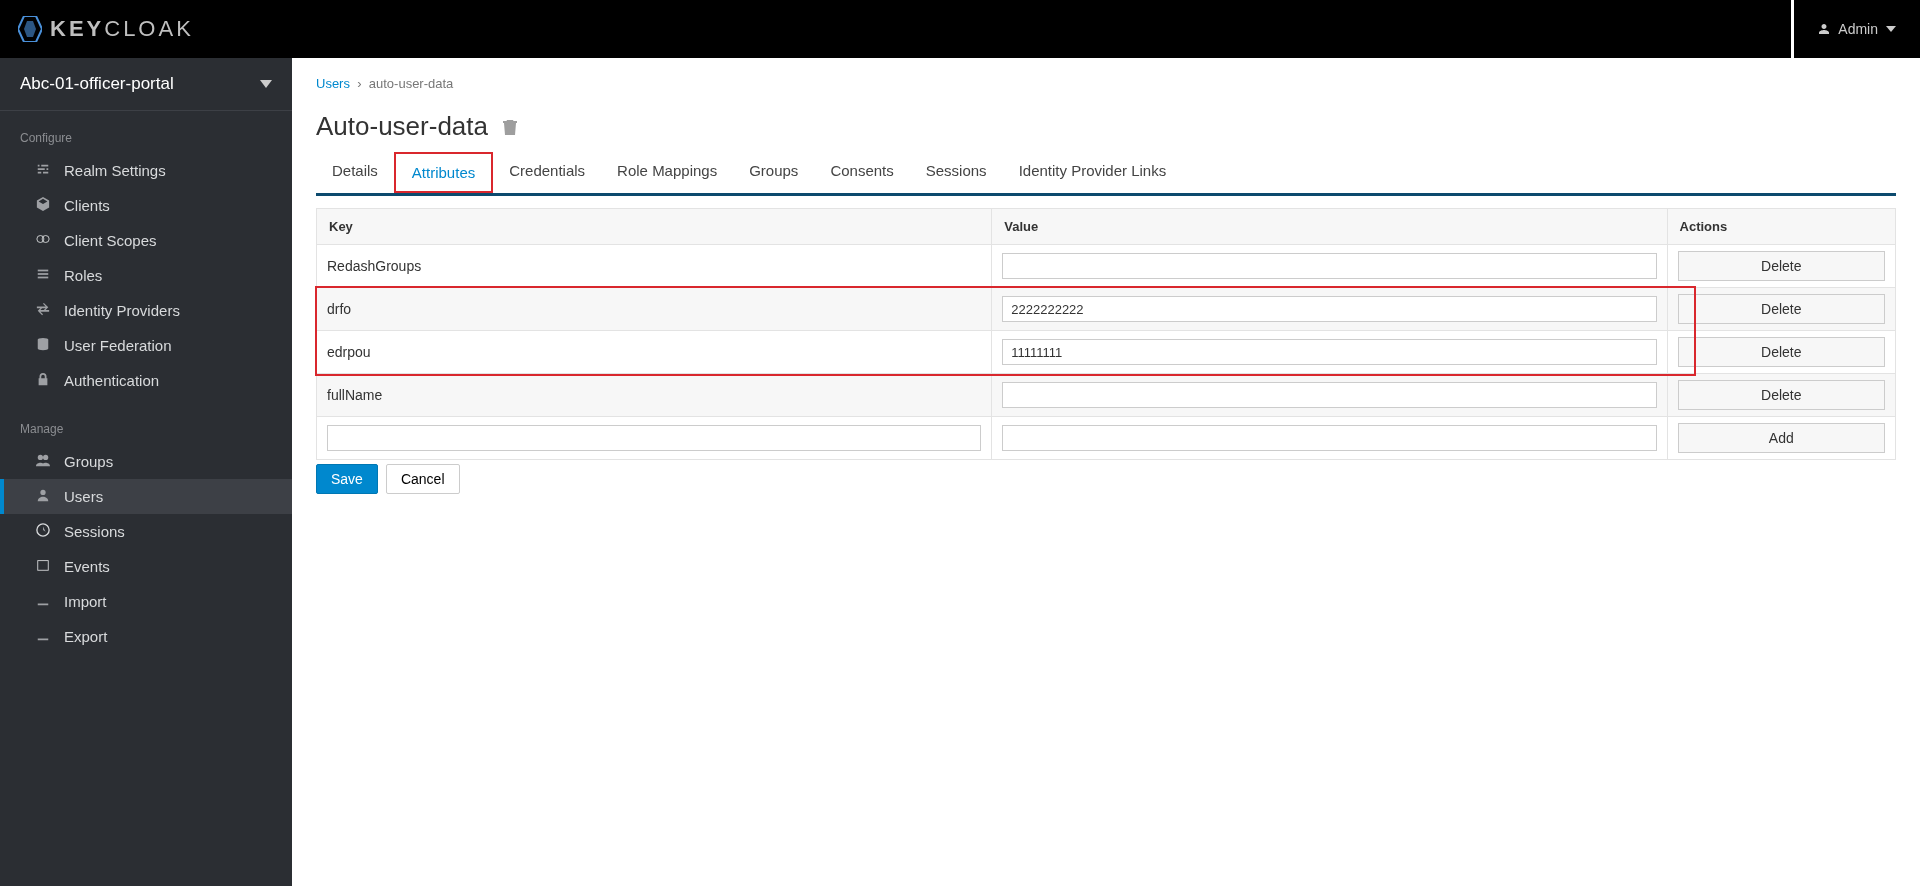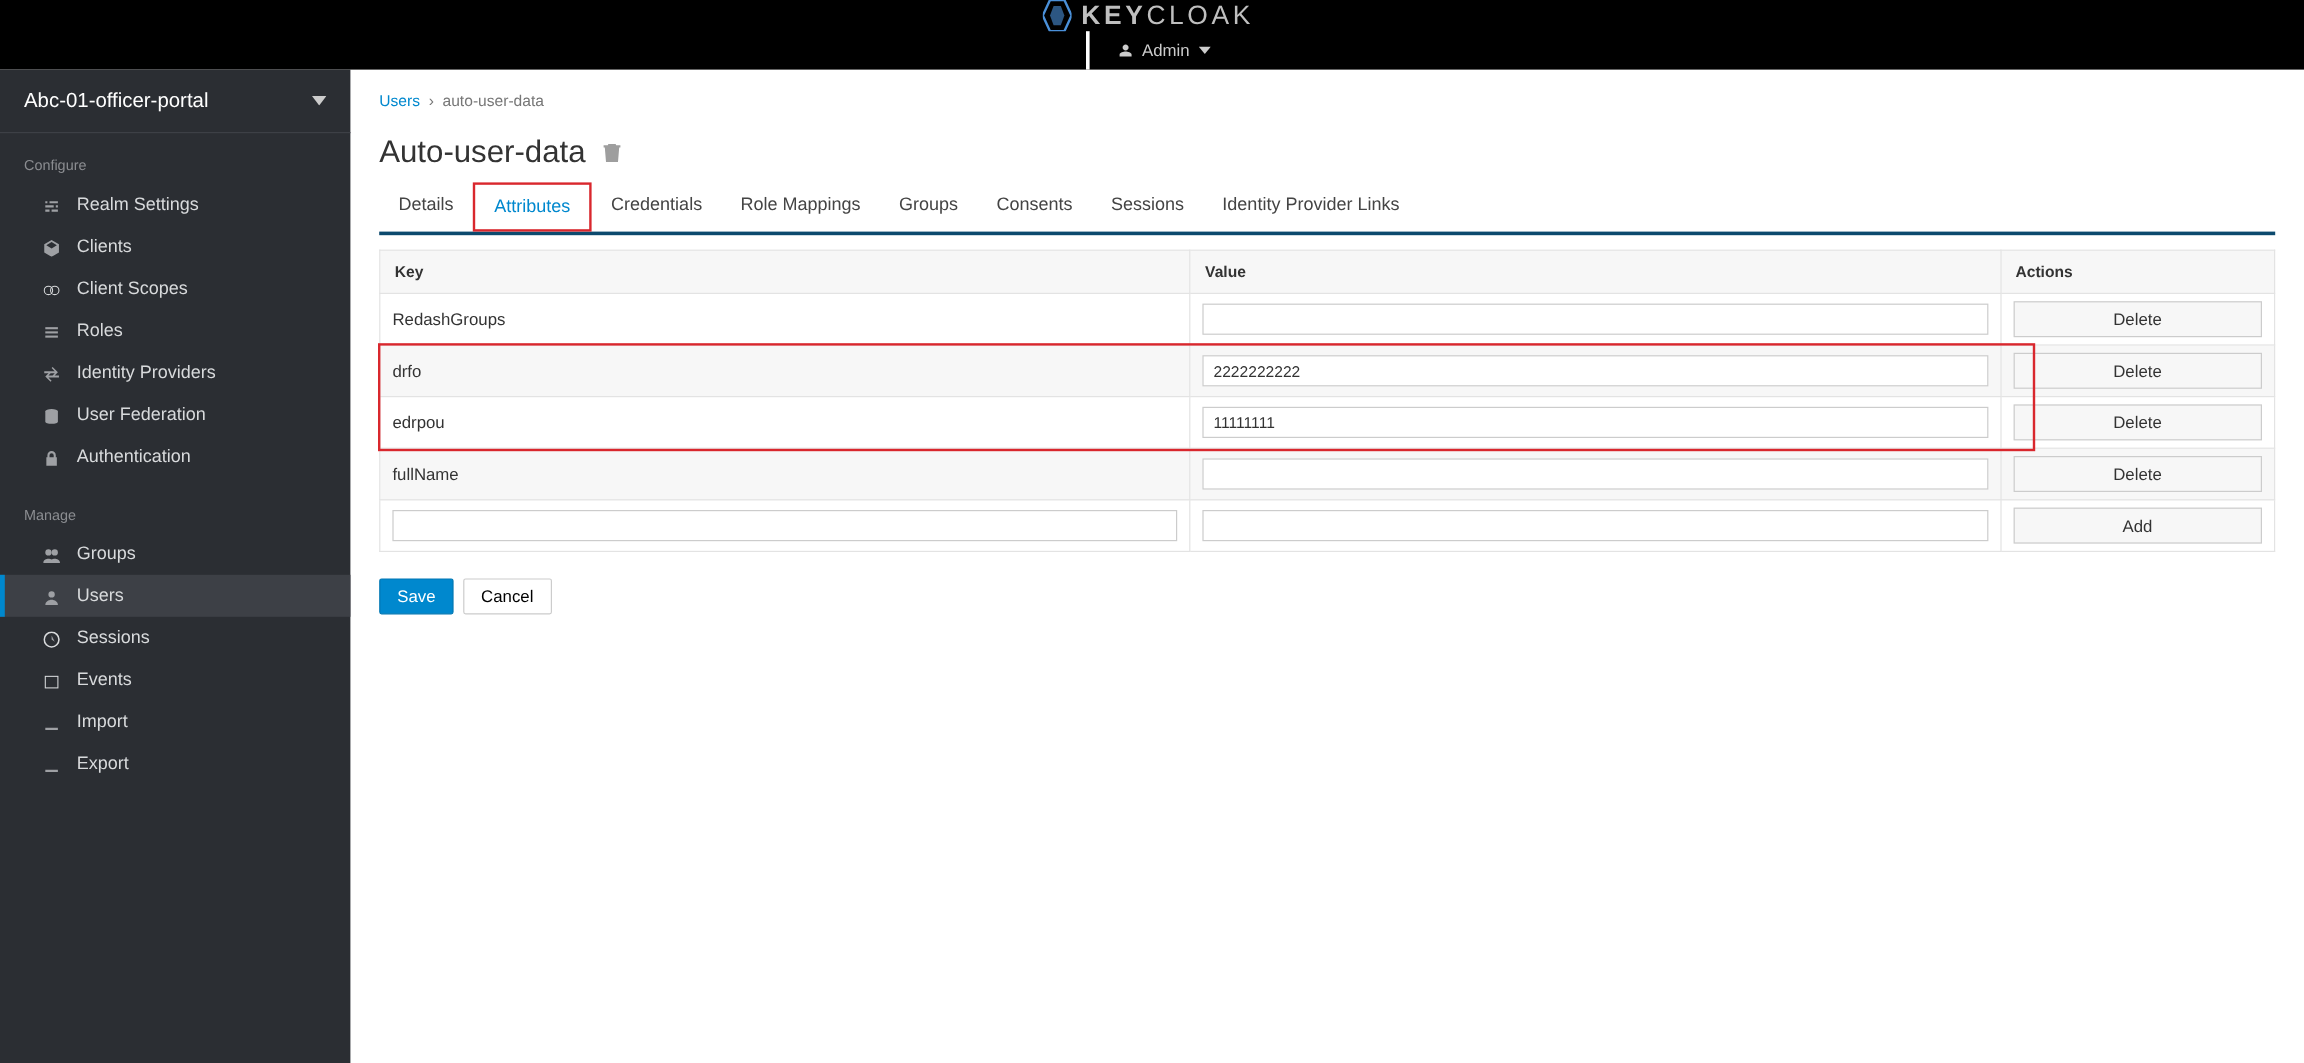--- a/index.html
+++ b/index.html
@@ -1,35 +1,35 @@
 <!DOCTYPE html>
 <html><head>
 <meta charset="utf-8">
 <style>
 * { box-sizing: border-box; margin: 0; padding: 0; }
 body { font-family: "Helvetica Neue", Helvetica, Arial, sans-serif; font-size: 14px; color: #333; background: #fff; }
 
 
-.topbar { background: #000; height: 58px; display: flex; align-items: center; justify-content: space-between; padding: 0 24px 0 18px; flex-direction: column; }
+.topbar { background: #000; height: 58px; display: flex; align-items: center; justify-content: space-between; padding: 0 24px 0 18px; }
 .logo { display: flex; align-items: center; gap: 8px; }
 .logo-text { color: #bfbfbf; font-size: 22px; font-weight: 300; letter-spacing: 3px; }
 .logo-text b { font-weight: 700; }
 .logo-icon { width: 24px; height: 26px; }
 .admin-drop { color: #ccc; display: flex; align-items: center; gap: 8px; border-left: 3px solid #ffffff; padding-left: 24px; height: 58px; cursor: pointer; }
 
 
 .layout { display: flex; min-height: calc(100vh - 58px); }
 .sidebar { width: 292px; background: #2b2e33; color: #ccc; flex-shrink: 0; }
 .main { flex: 1; padding: 18px 24px; }
 
 
 .realm-select { display: flex; align-items: center; justify-content: space-between; padding: 16px 20px; font-size: 17px; color: #fff; border-bottom: 1px solid #3d4046; cursor: pointer; }
 .side-section { padding: 12px 0 4px 0; }
 .side-title { font-size: 12px; color: #8b8d91; padding: 8px 20px; }
-.side-item { display: flex; align-items: flex-end; gap: 12px; padding: 9px 20px 9px 36px; color: #d8dadc; font-size: 15px; cursor: pointer; position: relative; }
+.side-item { display: flex; align-items: flex-start; gap: 12px; padding: 9px 20px 9px 36px; color: #d8dadc; font-size: 15px; cursor: pointer; position: relative; }
 .side-item.active { background: #3d4046; }
 .side-item.active::before { content: ""; position: absolute; left: 0; top: 0; bottom: 0; width: 4px; background: #0088ce; }
 .side-icon { width: 14px; height: 14px; flex-shrink: 0; fill: #9ea0a4; position: absolute; left: 36px; }
 .side-item .lbl { padding-left: 28px; }
 
 
 .breadcrumb { font-size: 13px; color: #777; margin-bottom: 20px; }
 .breadcrumb a { color: #0088ce; text-decoration: none; }
 .page-title { font-size: 26px; font-weight: 400; color: #333; display: flex; align-items: center; gap: 14px; margin-bottom: 10px; }
 .trash-icon { color: #9e9e9e; cursor: pointer; }
@@ -47,21 +47,21 @@
 .key-cell { font-size: 14px; color: #333; }
 .val-input { width: 100%; height: 26px; border: 1px solid #ccc; padding: 4px 8px; font-size: 13px; color: #333; background: #fff; }
 .val-input.blur { color: transparent; text-shadow: 0 0 6px rgba(100,100,100,0.6); }
 .action-btn { display: block; width: 100%; text-align: center; font-size: 14px; color: #333; background: #f7f7f7; border: 1px solid #ccc; padding: 6px 0; cursor: pointer; }
 .col-key { width: 538px; }
 .col-val { width: 538px; }
 .col-action { width: 182px; }
 
 .row-highlight-box { position: absolute; border: 2px solid #d9272d; pointer-events: none; }
 
-.btn-row { margin-top: 22px; display: flex; gap: 8px; }
+.btn-row { margin-top: 4px; display: flex; gap: 8px; }
 .btn { padding: 6px 14px; font-size: 14px; border: 1px solid #ccc; background: #fff; cursor: pointer; border-radius: 2px; }
 .btn-primary { background: #0088ce; color: #fff; border-color: #0077b3; }
 </style>
 </head>
 <body>
 
 <div class="topbar">
   <div class="logo">
     <svg class="logo-icon" viewBox="0 0 24 26">
       <polygon points="6,0 18,0 24,13 18,26 6,26 0,13" fill="none" stroke="#4a90d9" stroke-width="2"></polygon>

